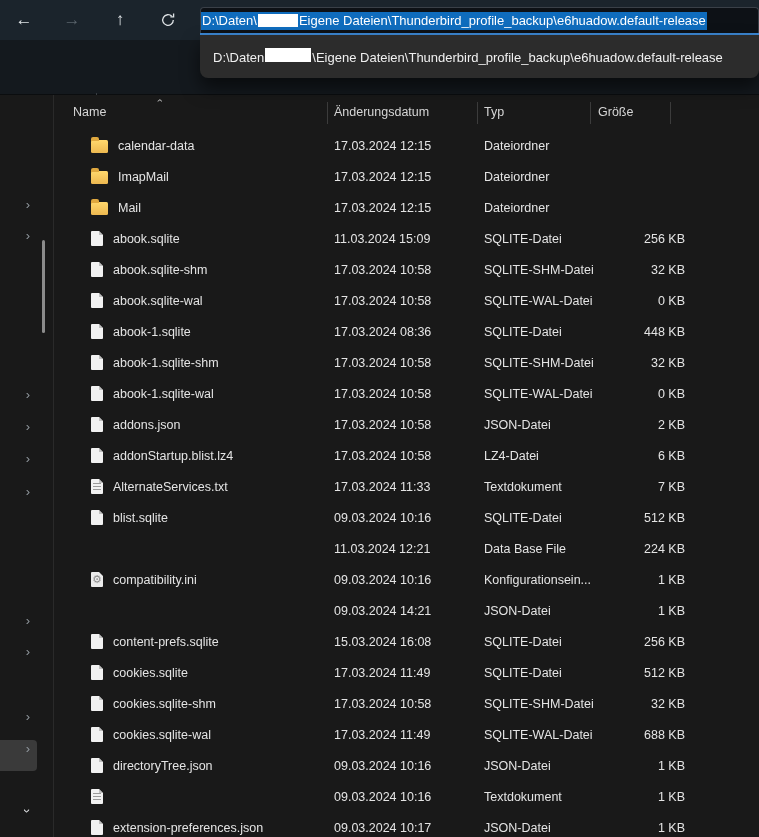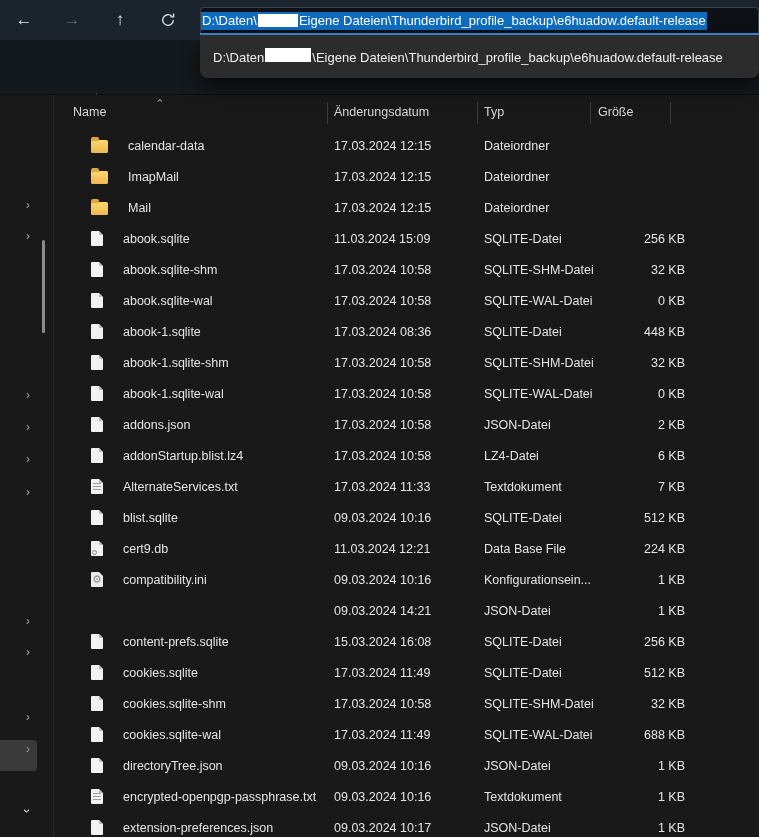--- a/index.html
+++ b/index.html
@@ -70,21 +70,21 @@
   .hc-name{left:19px;} .hc-date{left:280px;} .hc-type{left:430px;text-align:right;} .hc-size{left:544px;}
   .sortcaret{position:absolute;left:104px;top:-3px;color:#b8b8b8;font-size:10px;
              transform:rotate(-90deg);display:inline-block;}
   .hsep{position:absolute;top:4px;width:1px;height:22px;background:#3c3c3c;}
   .hsep1{left:273px;} .hsep2{left:423px;} .hsep3{left:536px;} .hsep4{left:616px;}
 
   .rows{position:absolute;left:0;top:35px;width:705px;}
   .frow{position:relative;width:705px;height:31px;}
   .fcell{position:absolute;top:0;height:31px;display:flex;align-items:center;
          font-size:12.5px;color:#e4e4e4;white-space:nowrap;}
-  .cell-name{left:21px;width:250px;gap:20px;padding-left:16px;}
+  .cell-name{left:21px;width:250px;gap:10px;padding-left:16px;}
   .cell-date{left:280px;width:140px;}
   .cell-type{left:430px;width:104px;}
   .cell-size{left:556px;width:75px;justify-content:flex-end;}
 
   
   .ficon{flex:0 0 auto;position:relative;}
   .ficon-folder{width:17px;height:13px;background:linear-gradient(#ffd86d,#edb850);
                 border-radius:1.5px;margin-top:1px;}
   .ficon-folder::before{content:"";position:absolute;top:-3px;left:0;width:8px;height:4px;
                 background:#dfa83f;border-radius:2px 2px 0 0;}
@@ -297,24 +297,20 @@
           <div class="frow">
     <div class="fcell cell-name">
       <span class="ficon ficon-file"></span>
       <span class="label">blist.sqlite</span>
     </div>
     <div class="fcell cell-date">09.03.2024 10:16</div>
     <div class="fcell cell-type">SQLITE-Datei</div>
     <div class="fcell cell-size">512 KB</div>
   </div>
           <div class="frow">
-    <div class="fcell cell-name">
-      <span class="ficon ficon-db"></span>
-      <span class="label">cert9.db</span>
-    </div>
     <div class="fcell cell-date">11.03.2024 12:21</div>
     <div class="fcell cell-type">Data Base File</div>
     <div class="fcell cell-size">224 KB</div>
   </div>
           <div class="frow">
     <div class="fcell cell-name">
       <span class="ficon ficon-ini"></span>
       <span class="label">compatibility.ini</span>
     </div>
     <div class="fcell cell-date">09.03.2024 10:16</div>
@@ -367,21 +363,20 @@
       <span class="ficon ficon-file"></span>
       <span class="label">directoryTree.json</span>
     </div>
     <div class="fcell cell-date">09.03.2024 10:16</div>
     <div class="fcell cell-type">JSON-Datei</div>
     <div class="fcell cell-size">1 KB</div>
   </div>
           <div class="frow">
     <div class="fcell cell-name">
       <span class="ficon ficon-text"></span>
-      <span class="label">encrypted-openpgp-passphrase.txt</span>
     </div>
     <div class="fcell cell-date">09.03.2024 10:16</div>
     <div class="fcell cell-type">Textdokument</div>
     <div class="fcell cell-size">1 KB</div>
   </div>
           <div class="frow">
     <div class="fcell cell-name">
       <span class="ficon ficon-file"></span>
       <span class="label">extension-preferences.json</span>
     </div>

